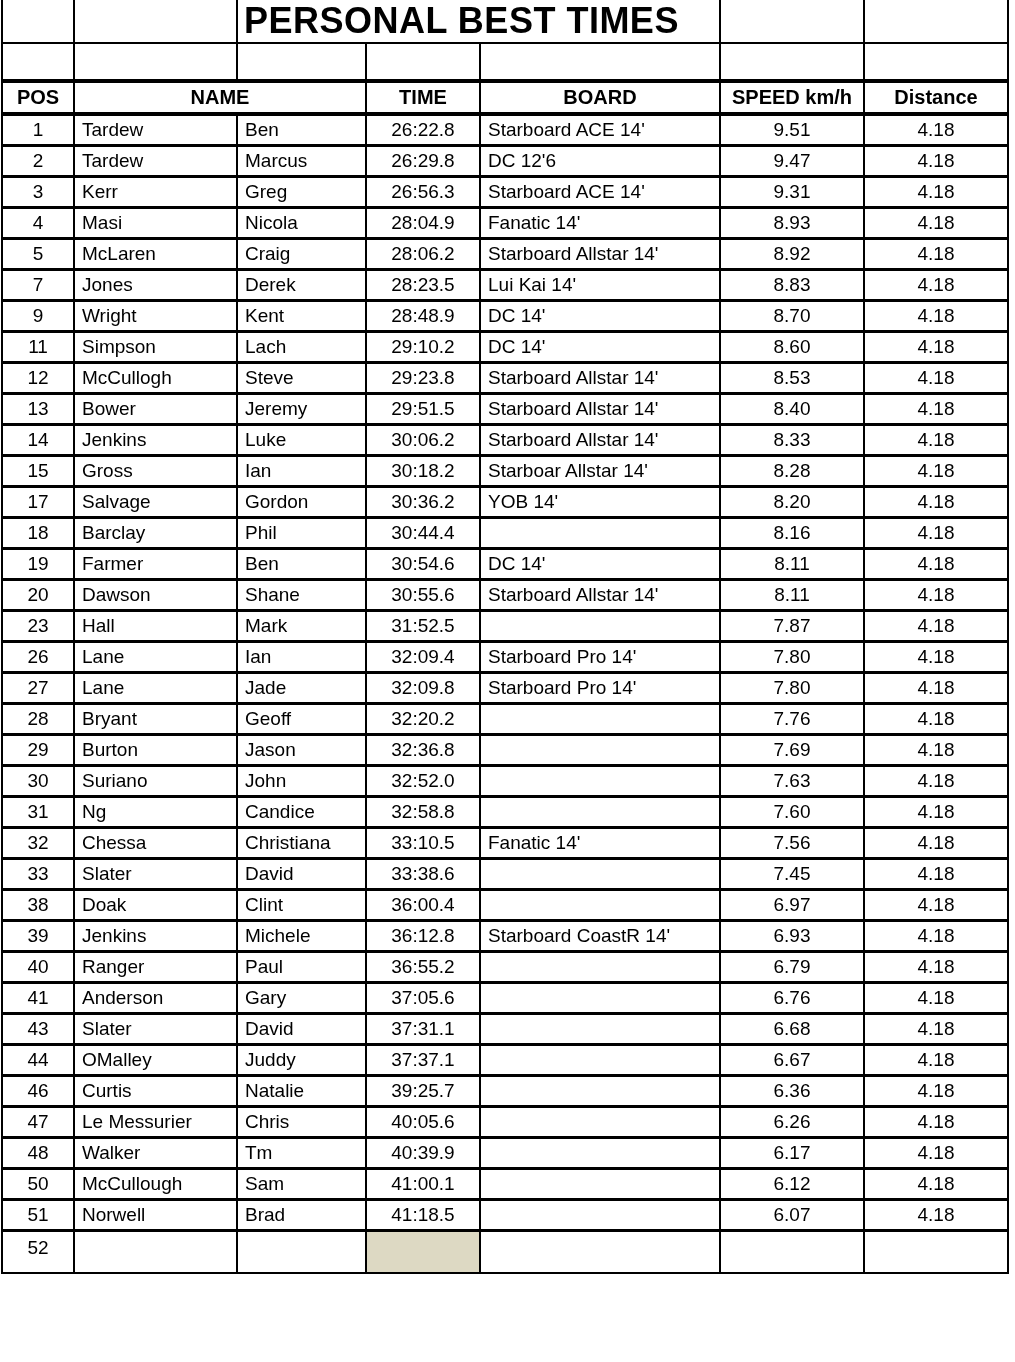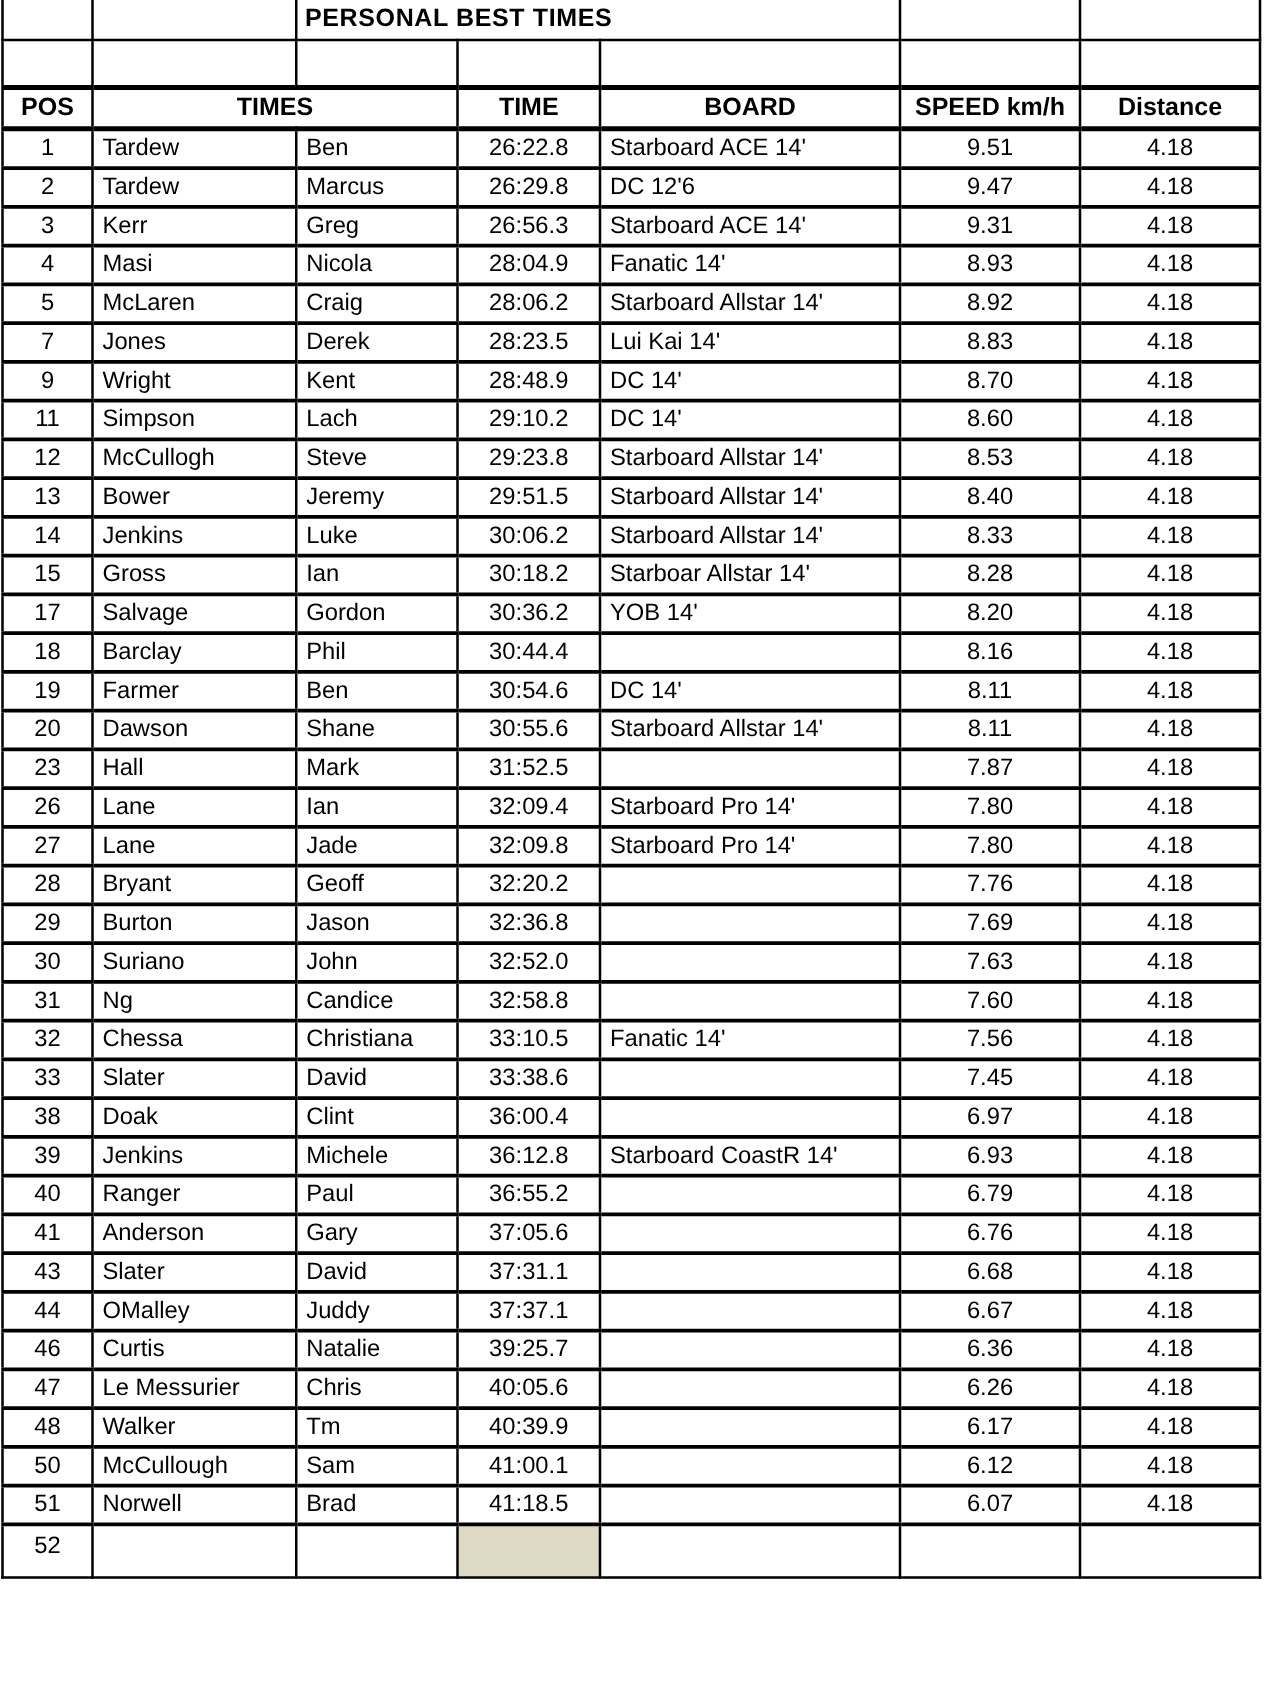--- a/index.html
+++ b/index.html
@@ -24,21 +24,21 @@
     white-space: nowrap;
     font-size: 19px;
     vertical-align: middle;
     background: #ffffff;
   }
   
   tr.title-row { height: 32px; }
   tr.title-row td { border-top: none; border-bottom: 2px solid #000; }
   td.title-cell {
     font-weight: bold;
-    font-size: 20px;
+    font-size: 36px;
     letter-spacing: 0.5px;
     padding-left: 6px;
     text-align: left;
   }
   
   tr.blank-row { height: 38px; }
   
   tr.header-row { height: 33px; }
   tr.header-row th {
     border-top: 4px solid #000;
@@ -98,21 +98,21 @@
       <td></td>
       <td></td>
       <td></td>
       <td></td>
       <td></td>
       <td></td>
     </tr>
 
     <tr class="header-row">
       <th>POS</th>
-      <th colspan="2">TIMES</th>
+      <th colspan="2">NAME</th>
       <th>TIME</th>
       <th>BOARD</th>
       <th>SPEED km/h</th>
       <th>Distance</th>
     </tr>
 
     </tbody>
       <tbody class="data" id="data-rows">
         <tr>
           <td class="ac">1</td>

